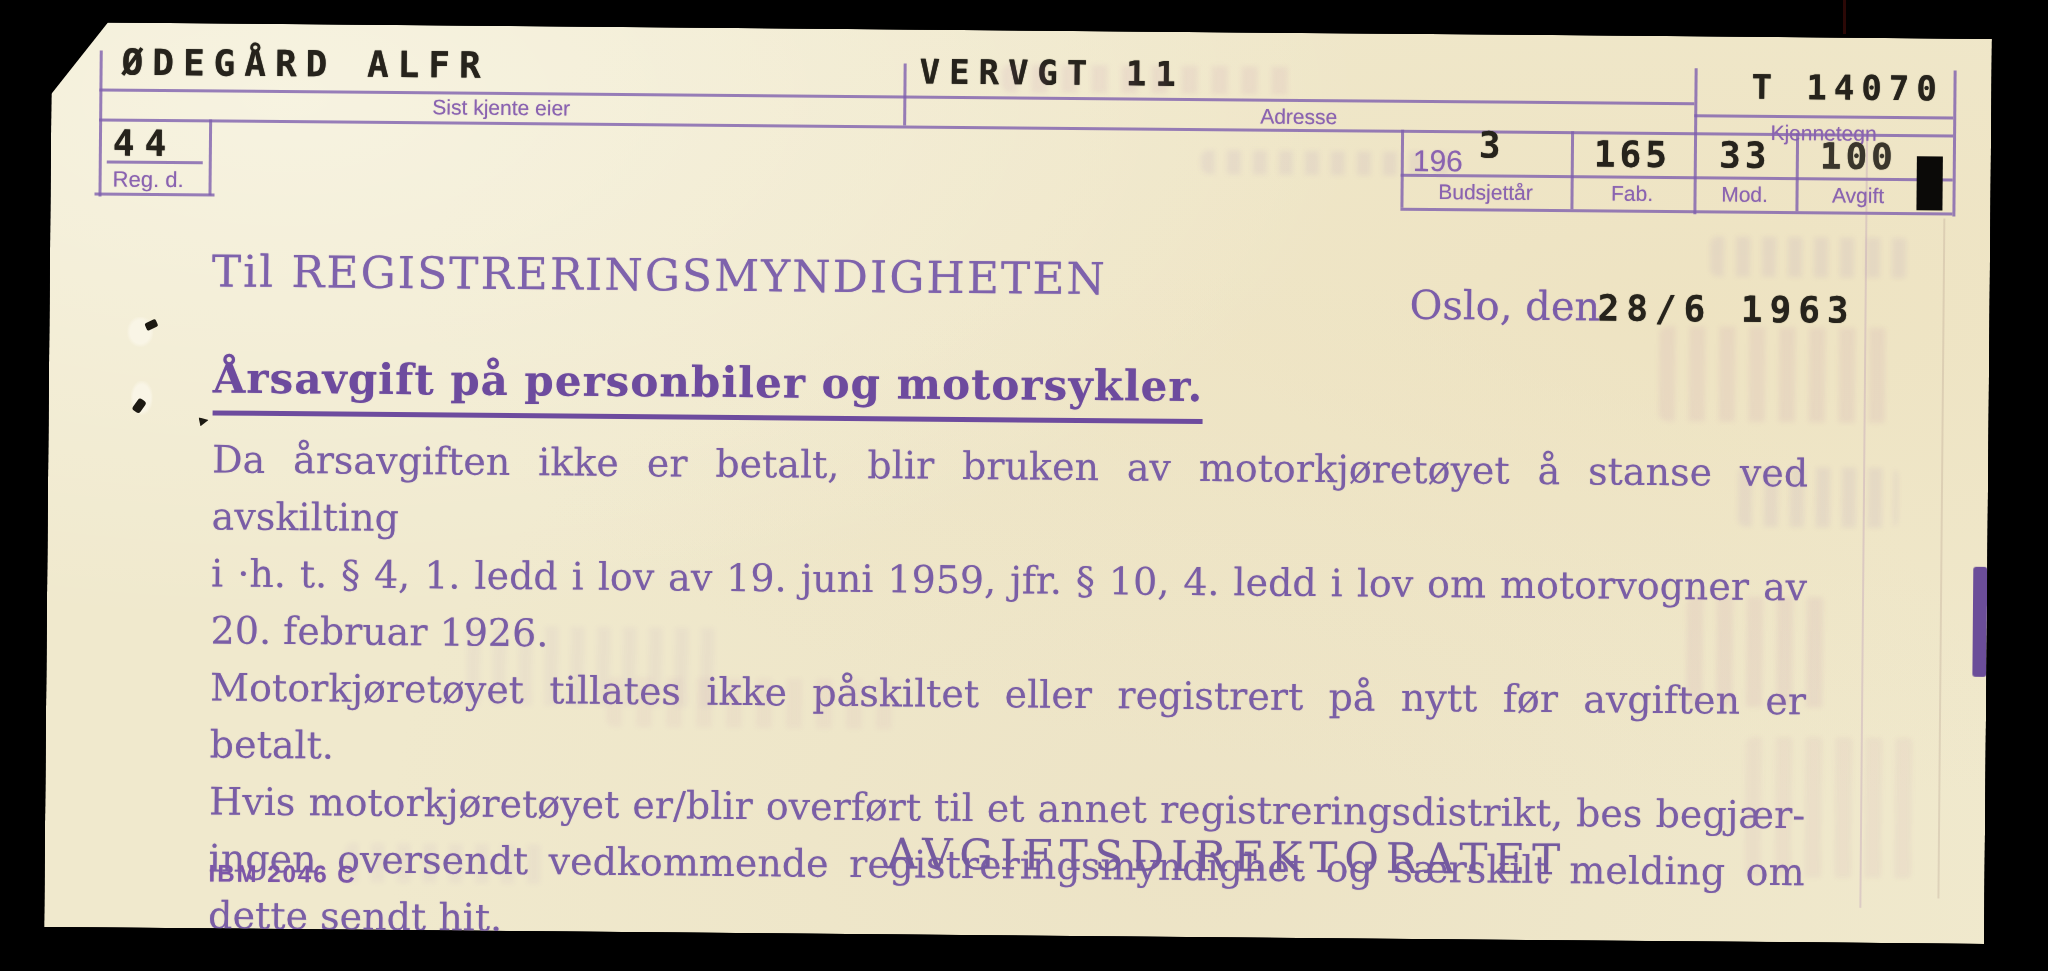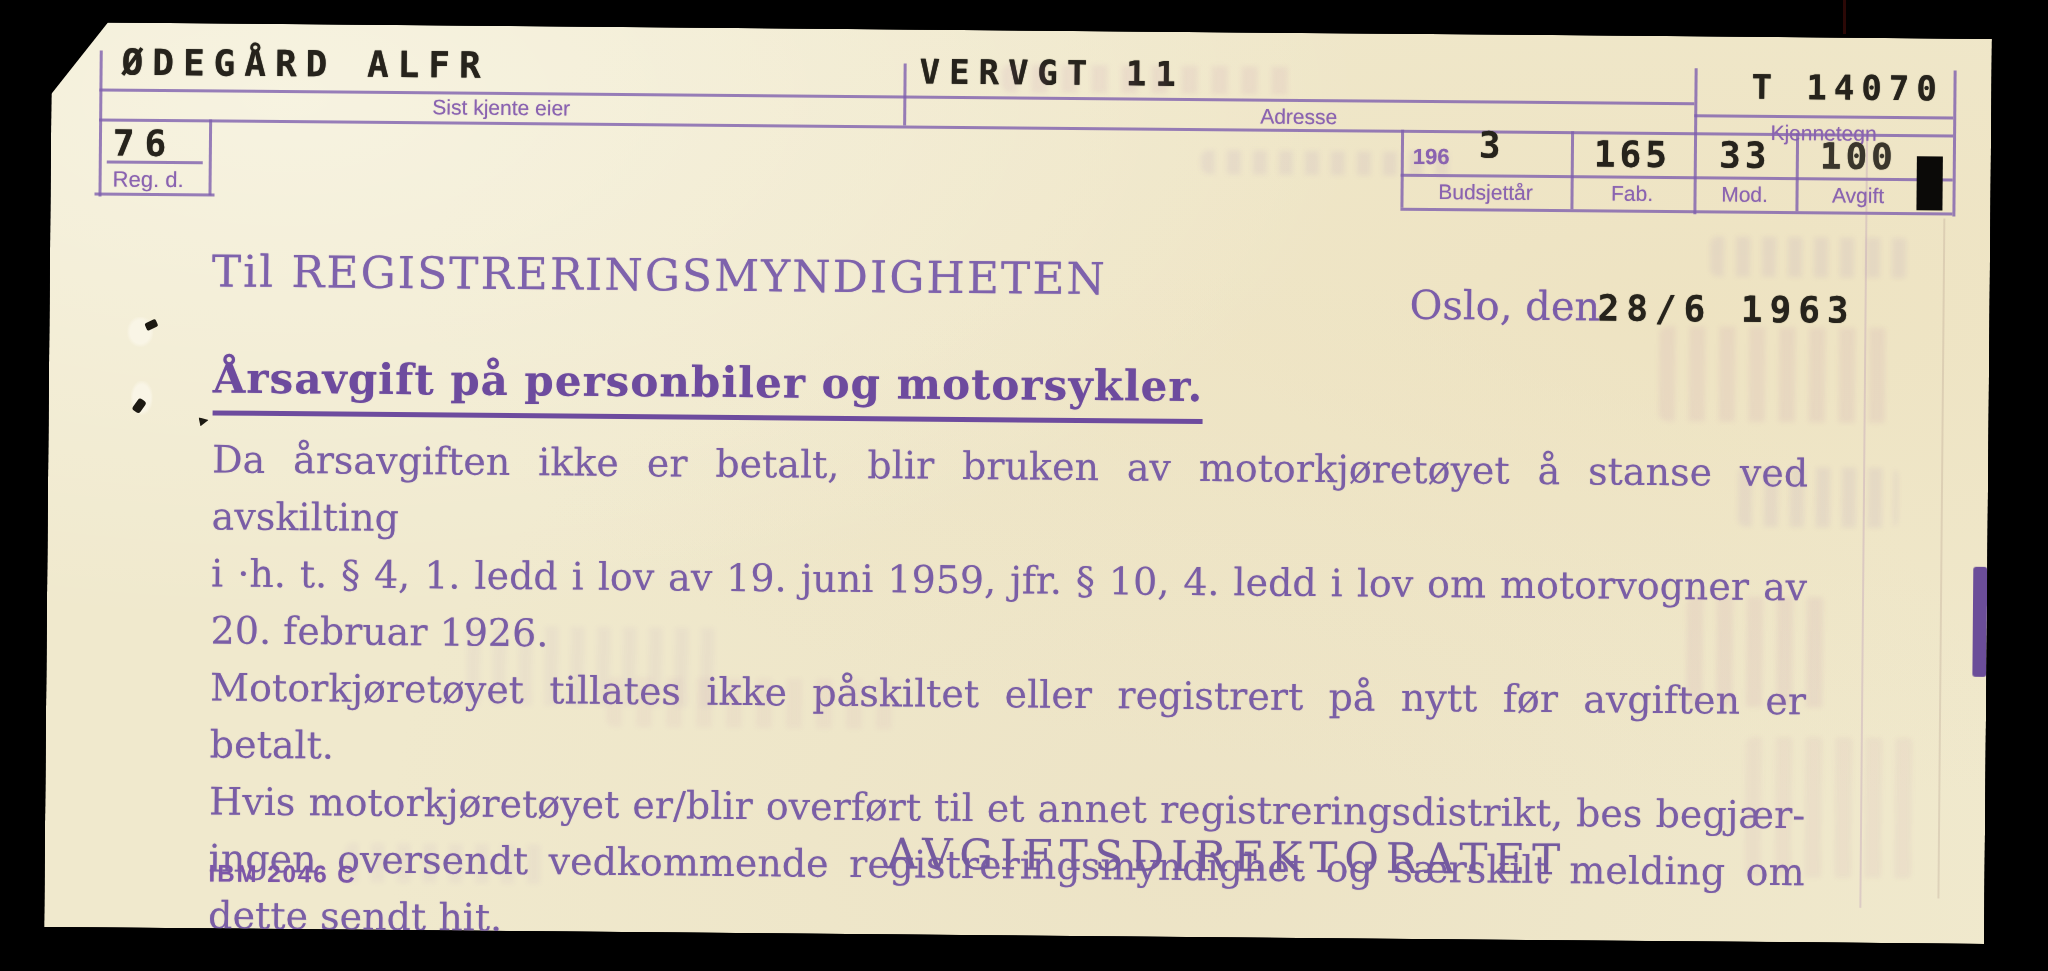--- a/index.html
+++ b/index.html
@@ -58,27 +58,27 @@
 
     <div class="abs plabel fieldlabel" style="left:48px;top:70px;width:804px;">Sist kjente eier</div>
     <div class="abs plabel fieldlabel" style="left:852px;top:72px;width:791px;">Adresse</div>
     <div class="abs plabel fieldlabel" style="left:1643px;top:78px;width:259px;padding-top:6px;">Kjennetegn</div>
 
     <div class="abs vrule" style="left:48px;top:28px;height:146px;"></div>
     <div class="abs vrule" style="left:852px;top:34px;height:62px;"></div>
     <div class="abs vrule" style="left:1643px;top:32px;height:146px;"></div>
     <div class="abs vrule" style="left:1902px;top:32px;height:146px;"></div>
 
-    <div class="abs typed" style="left:62px;top:100px;font-size:36px;letter-spacing:10px;">76</div>
+    <div class="abs typed" style="left:62px;top:100px;font-size:36px;letter-spacing:10px;">44</div>
     <div class="abs rule" style="left:56px;top:138px;width:96px;height:3px;"></div>
     <div class="abs plabel" style="left:62px;top:144px;font-size:22px;">Reg. d.</div>
     <div class="abs vrule" style="left:158px;top:96px;height:76px;"></div>
     <div class="abs rule" style="left:44px;top:170px;width:120px;height:3px;"></div>
 
-    <div class="abs plabel" style="left:1362px;top:110px;font-size:22px;font-weight:bold;">196</div>
+    <div class="abs plabel" style="left:1362px;top:110px;font-size:30px;font-weight:normal;">196</div>
     <div class="abs typed" style="left:1428px;top:90px;font-size:36px;">3</div>
     <div class="abs typed cellval" style="left:1520px;top:98px;width:123px;font-size:36px;letter-spacing:4px;">165</div>
     <div class="abs typed cellval" style="left:1643px;top:98px;width:102px;font-size:36px;letter-spacing:4px;">33</div>
     <div class="abs typed cellval" style="left:1745px;top:98px;width:125px;font-size:36px;letter-spacing:4px;color:#3a362c;">100</div>
 
     <div class="abs rule" style="left:1350px;top:140px;width:552px;height:3px;"></div>
 
     <div class="abs plabel fieldlabel" style="left:1350px;top:146px;width:170px;">Budsjettår</div>
     <div class="abs plabel fieldlabel" style="left:1520px;top:146px;width:123px;">Fab.</div>
     <div class="abs plabel fieldlabel" style="left:1643px;top:146px;width:102px;">Mod.</div>

